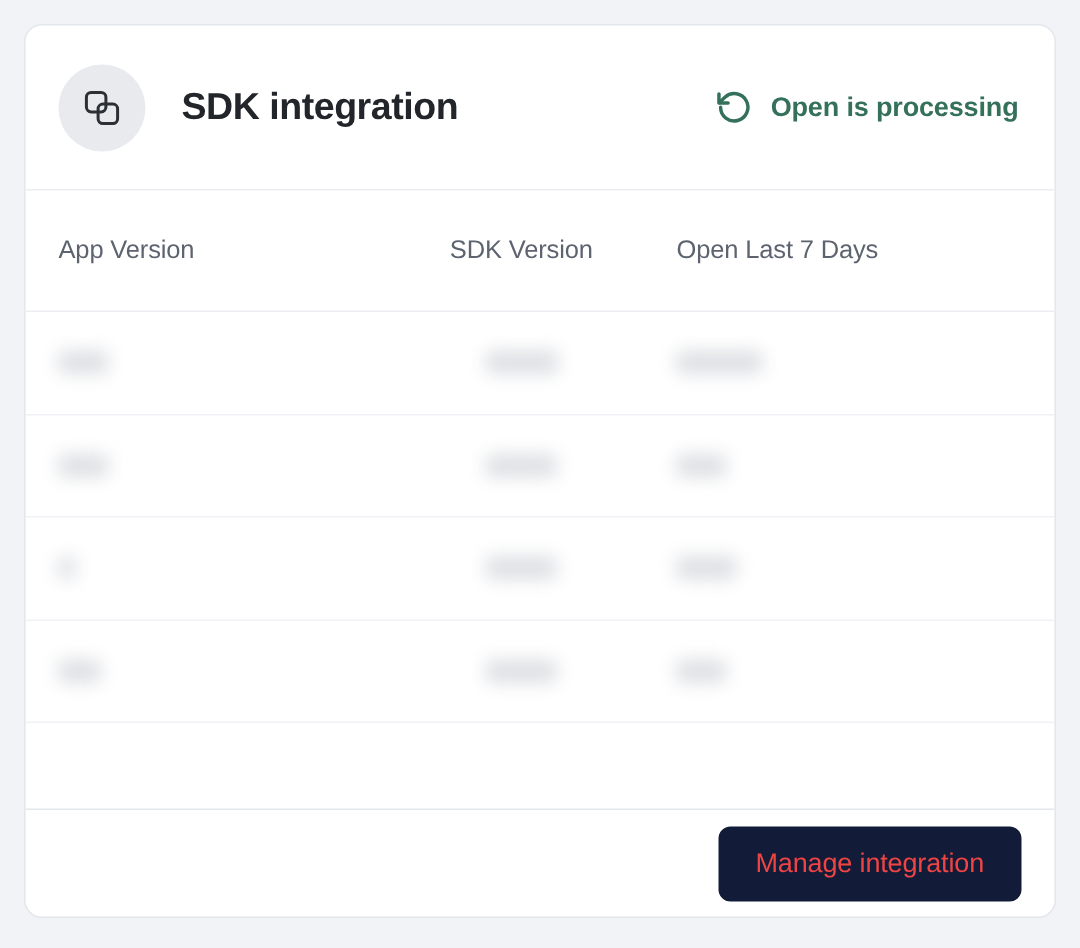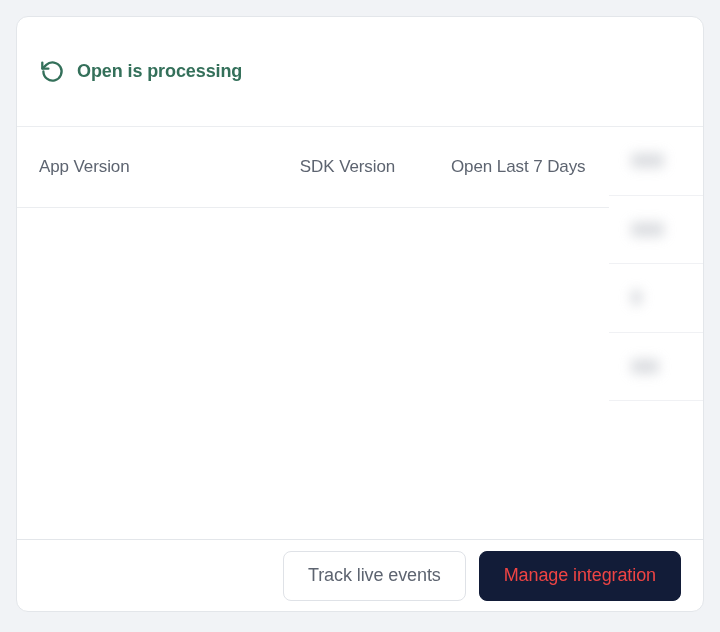--- a/index.html
+++ b/index.html
@@ -78,21 +78,21 @@
     color: #34705a;
     letter-spacing: -0.1px;
     white-space: nowrap;
   }
   .status-icon svg { display: block; }
 
   
   #table {
     flex: 1 1 auto;
     display: flex;
-    flex-direction: row;
+    flex-direction: column;
     min-height: 0;
   }
   .trow {
     display: flex;
     align-items: center;
     padding: 0 24px 0 22px;
     box-sizing: border-box;
     border-bottom: 1px solid #f0f1f4;
   }
   #table-head {
@@ -170,20 +170,29 @@
     border: 1px solid #121c38;
     color: #ef4444;
   }
 </style>
 </head>
 <body>
 
 <div id="card">
 
   <div id="card-header">
+    <div class="header-left">
+      <div class="icon-circle">
+        <svg width="26" height="26" viewBox="0 0 26 26" fill="none" xmlns="http://www.w3.org/2000/svg" aria-hidden="true">
+          <rect x="2.6" y="2.6" width="13" height="13" rx="3.2" stroke="#2b2f36" stroke-width="2"></rect>
+          <rect x="10.4" y="10.4" width="13" height="13" rx="3.2" stroke="#2b2f36" stroke-width="2"></rect>
+        </svg>
+      </div>
+      <div id="page-title">SDK integration</div>
+    </div>
 
     <div class="header-right">
       <span class="status-icon">
         <svg width="27" height="27" viewBox="0 0 27 27" fill="none" xmlns="http://www.w3.org/2000/svg" aria-hidden="true">
           <path d="M4.4 13.5a9.1 9.1 0 1 0 2.9-6.65L3.6 10.4" stroke="#34705a" stroke-width="2.3" stroke-linecap="round" stroke-linejoin="round"></path>
           <path d="M3.3 4.6v6.1h6.1" stroke="#34705a" stroke-width="2.3" stroke-linecap="round" stroke-linejoin="round"></path>
         </svg>
       </span>
       <span id="status-text">Open is processing</span>
     </div>
@@ -247,17 +256,16 @@
           <div class="col col-3">
             <div class="blurcell" style="width: 33px;"></div>
           </div>
         </div>
       </div>
 
     <div class="trow spacer-row"></div>
   </div>
 
   <div id="card-footer">
-    <button class="btn" id="btn-track">Track live events</button>
     <button class="btn" id="btn-manage">Manage integration</button>
   </div>
 
 </div>
 
 </body></html>

